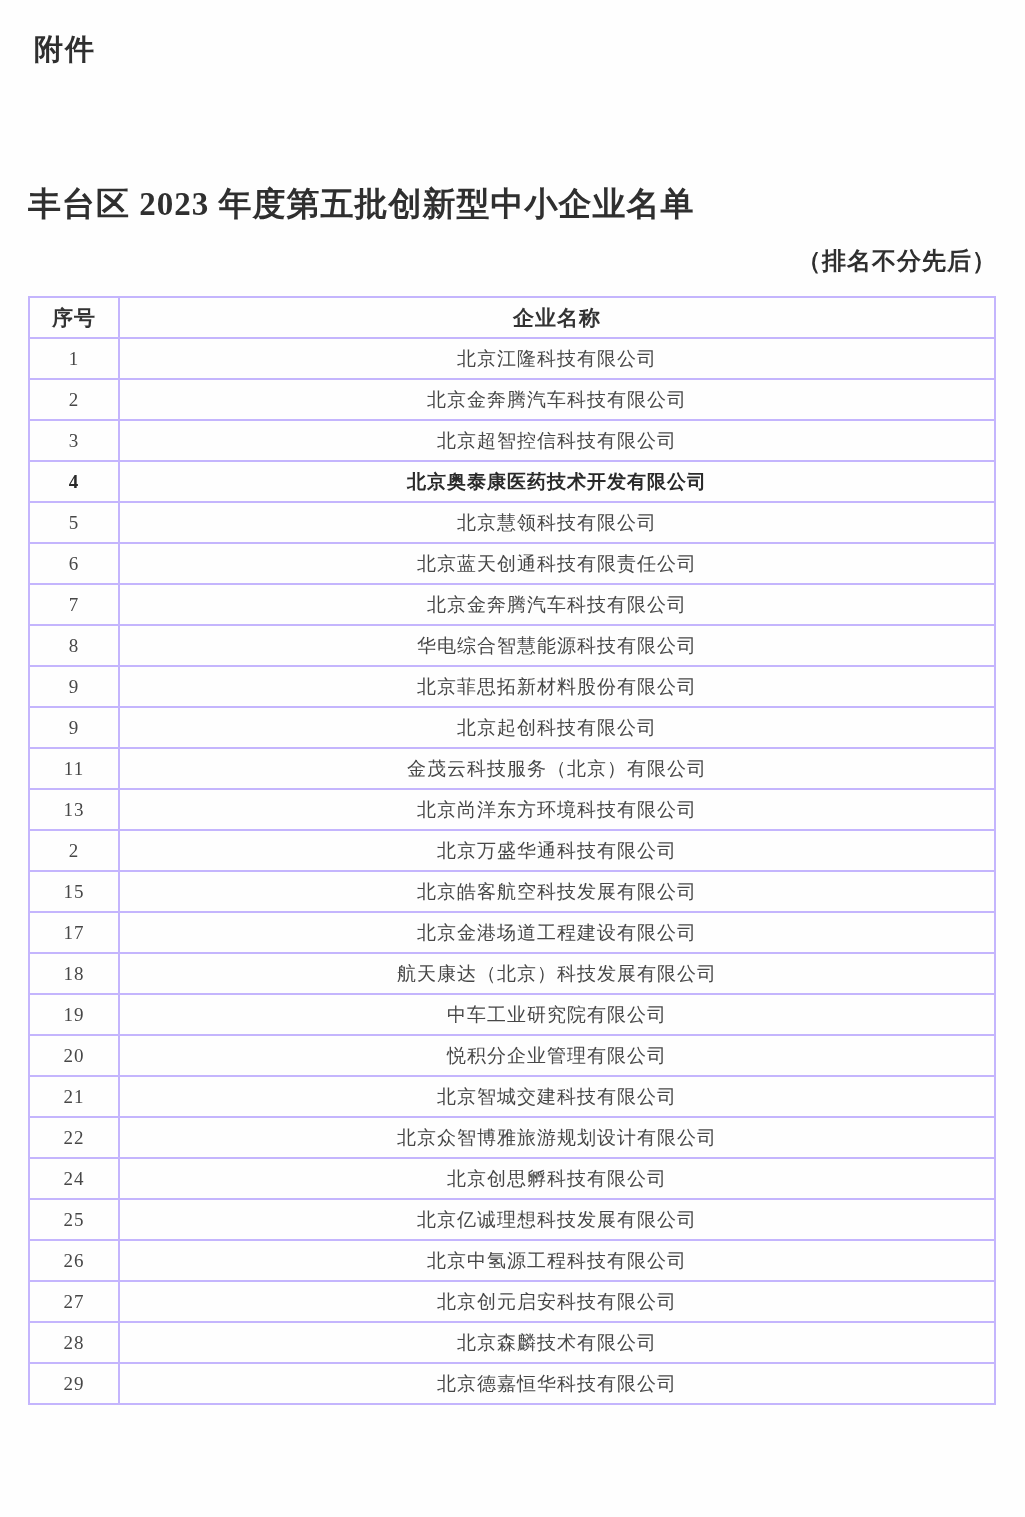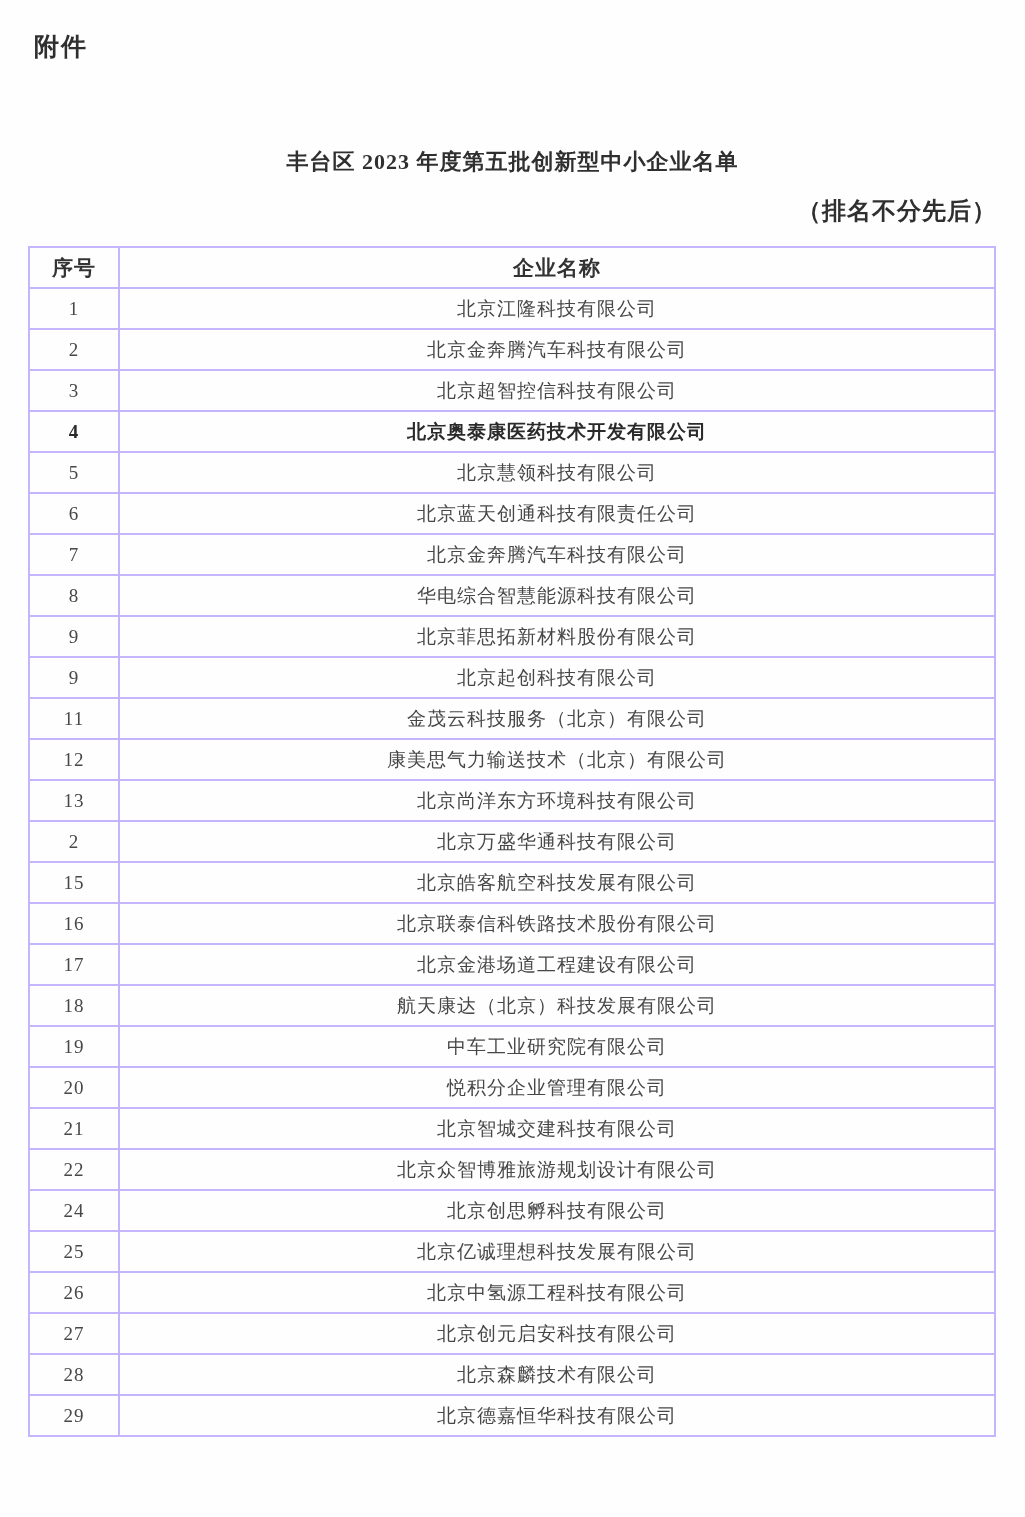--- a/index.html
+++ b/index.html
@@ -9,30 +9,30 @@
     font-family:"Liberation Serif", serif;
     color:#3d3d3d;
     overflow:hidden;
   }
   .page {
     width:1025px; height:1517px;
     padding:30px 28px 0 28px;
     background:#fefefe;
   }
   .attachment {
-    font-size:25px;
+    font-size:29px;
     font-weight:bold;
     color:#2f2f2f;
     letter-spacing:2px;
     padding-left:6px;
   }
   .title {
-    margin-top:84px;
-    text-align:center;
-    font-size:22px;
+    margin-top:112px;
+    text-align:left;
+    font-size:33px;
     font-weight:bold;
     color:#2f2f2f;
     letter-spacing:1px;
   }
   .subtitle {
     margin-top:18px;
     text-align:right;
     font-size:24px;
     font-weight:bold;
     color:#2f2f2f;
@@ -128,38 +128,30 @@
         </tr>
         <tr>
           <td class="cell-no">9</td>
           <td class="cell-name">北京起创科技有限公司</td>
         </tr>
         <tr>
           <td class="cell-no">11</td>
           <td class="cell-name">金茂云科技服务（北京）有限公司</td>
         </tr>
         <tr>
-          <td class="cell-no">12</td>
-          <td class="cell-name">康美思气力输送技术（北京）有限公司</td>
-        </tr>
-        <tr>
           <td class="cell-no">13</td>
           <td class="cell-name">北京尚洋东方环境科技有限公司</td>
         </tr>
         <tr>
           <td class="cell-no">2</td>
           <td class="cell-name">北京万盛华通科技有限公司</td>
         </tr>
         <tr>
           <td class="cell-no">15</td>
           <td class="cell-name">北京皓客航空科技发展有限公司</td>
-        </tr>
-        <tr>
-          <td class="cell-no">16</td>
-          <td class="cell-name">北京联泰信科铁路技术股份有限公司</td>
         </tr>
         <tr>
           <td class="cell-no">17</td>
           <td class="cell-name">北京金港场道工程建设有限公司</td>
         </tr>
         <tr>
           <td class="cell-no">18</td>
           <td class="cell-name">航天康达（北京）科技发展有限公司</td>
         </tr>
         <tr>

